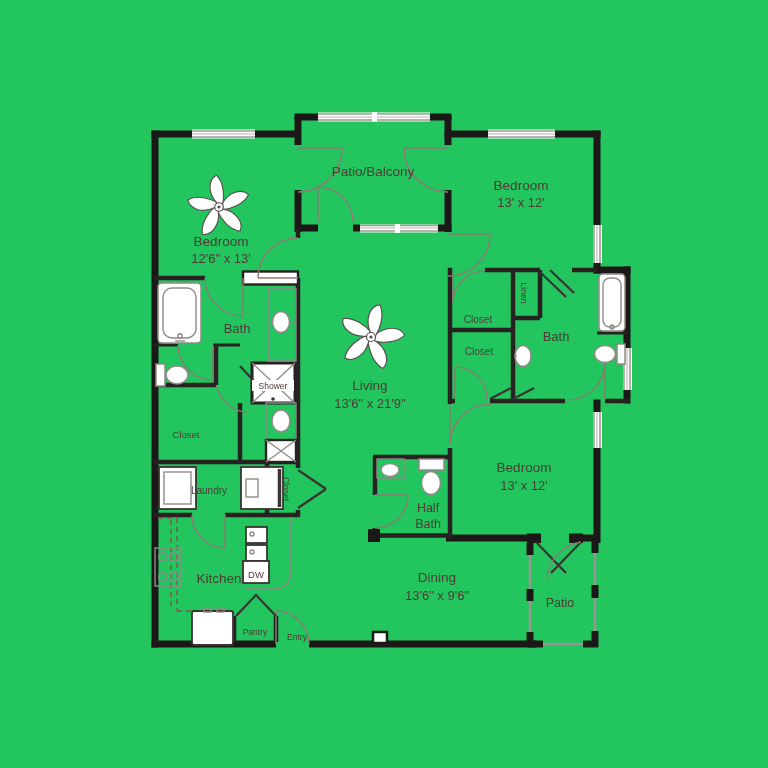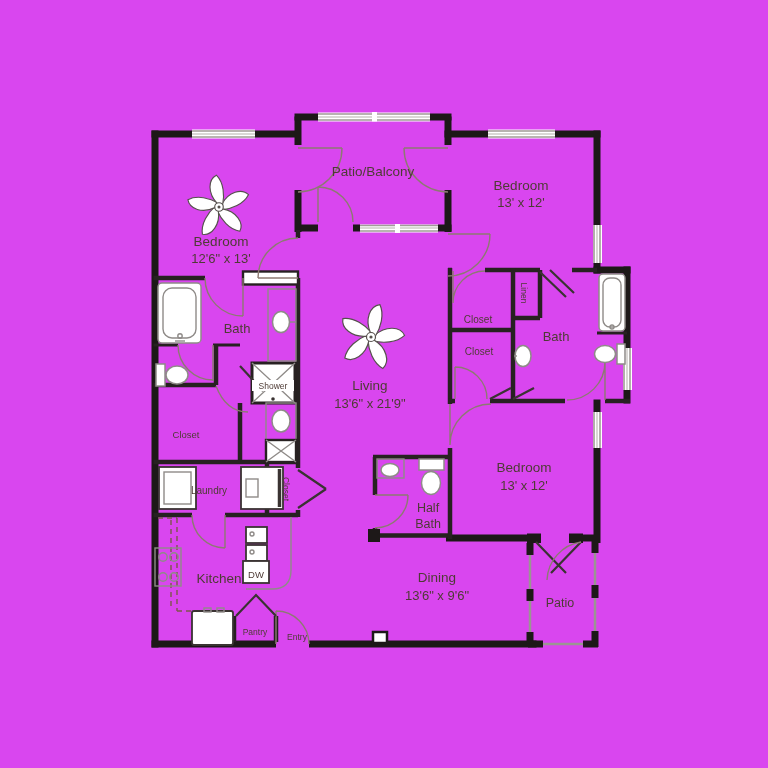--- a/index.html
+++ b/index.html
@@ -1,16 +1,16 @@
 <!DOCTYPE html>
 <html><head>
 <meta charset="utf-8">
 <style>
   html,body{margin:0;padding:0;background:#ffffff;}
-  .stage{position:relative;width:768px;height:768px;background:#d946ef;overflow:hidden;}
+  .stage{position:relative;width:768px;height:768px;background:#22c55e;overflow:hidden;}
   svg{position:absolute;left:0;top:0;}
   .wall-ext{stroke:#1d1818;stroke-width:7;fill:none;}
   .wall-int{stroke:#272121;stroke-width:4.5;fill:none;}
   .wall-thin{stroke:#272121;stroke-width:3;fill:none;}
   .wall-box{stroke:#272121;stroke-width:2.4;fill:#ffffff;}
   .win{stroke:#a19b97;stroke-width:1.6;fill:none;}
   .win-c{stroke:#b5afab;stroke-width:1;fill:none;}
   .win-bg{fill:#ffffff;stroke:none;}
   .rail{stroke:#9b9592;stroke-width:2.5;fill:none;}
   .post{fill:#1d1818;stroke:none;}

